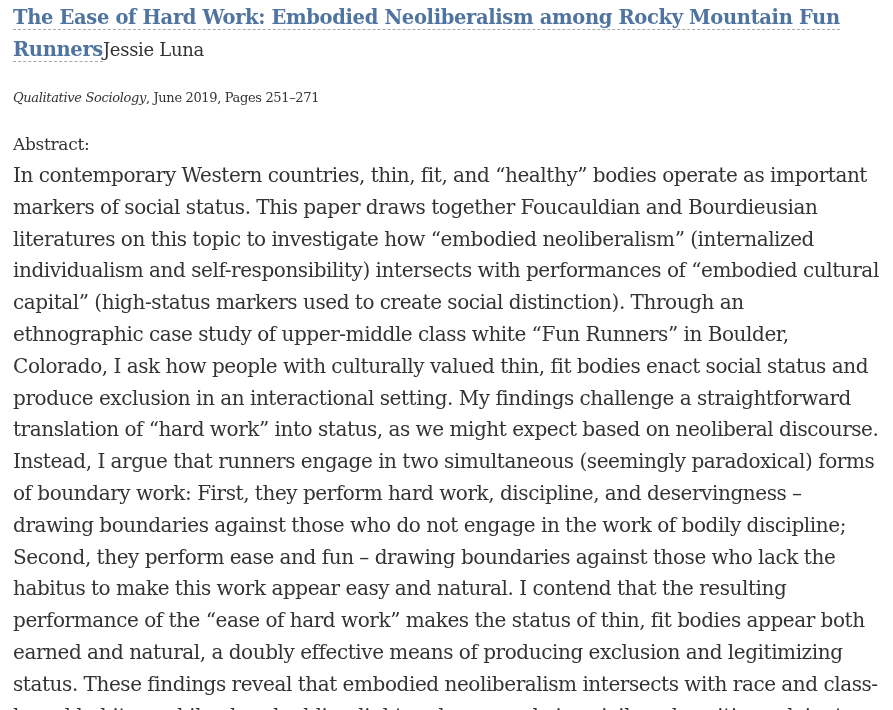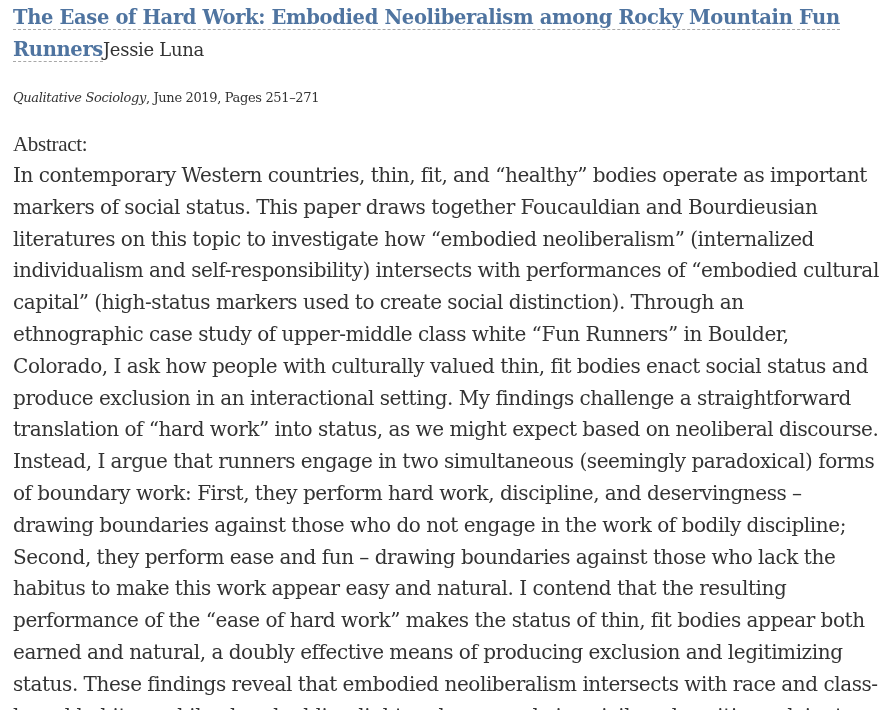--- a/index.html
+++ b/index.html
@@ -43,24 +43,23 @@
       margin-top: 20px;
       font-size: 13px;
       line-height: 24px;
       letter-spacing: -0.35px;
     }
     .citation .journal {
       font-style: italic;
     }
     .abstract-label {
       margin-top: 22px;
-      font-size: 21px;
+      font-size: 17px;
       line-height: 24px;
       letter-spacing: -0.3px;
-      font-family: Liberation Serif, serif;
     }
     .abstract-body {
       font-size: 20px;
       line-height: 31.8px;
       margin-top: 4px;
       letter-spacing: -0.42px;
       word-spacing: -0.2px;
     }
   </style>
 </head>

